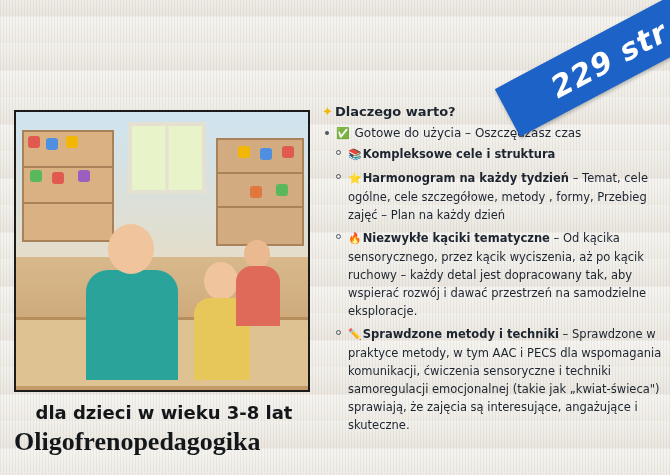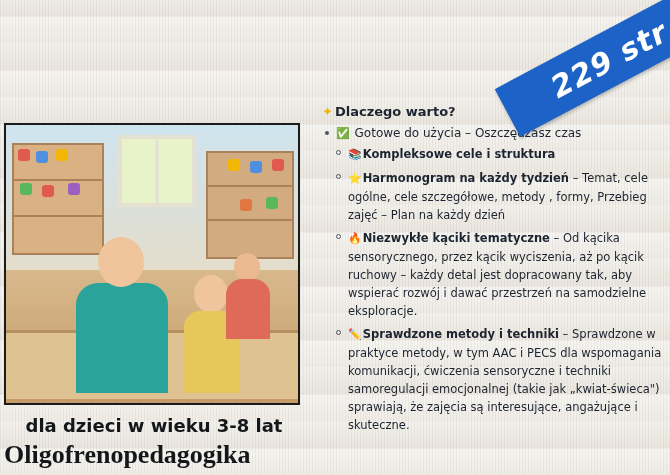--- a/index.html
+++ b/index.html
@@ -90,24 +90,23 @@
     font-size: 30px;
     font-weight: bold;
     font-style: italic;
     letter-spacing: 1px;
     font-family: "DejaVu Sans", sans-serif;
   }
 
   
   .left-col {
     position: absolute;
-    left: 4px;
+    left: 14px;
     top: 110px;
     width: 300px;
-    margin-top: 13px;
   }
   .illustration {
     width: 296px;
     height: 282px;
     border: 2px solid #1b1b1b;
     box-sizing: border-box;
     position: relative;
     overflow: hidden;
     background: linear-gradient(#bcd9e8, #ead9c3);
   }

